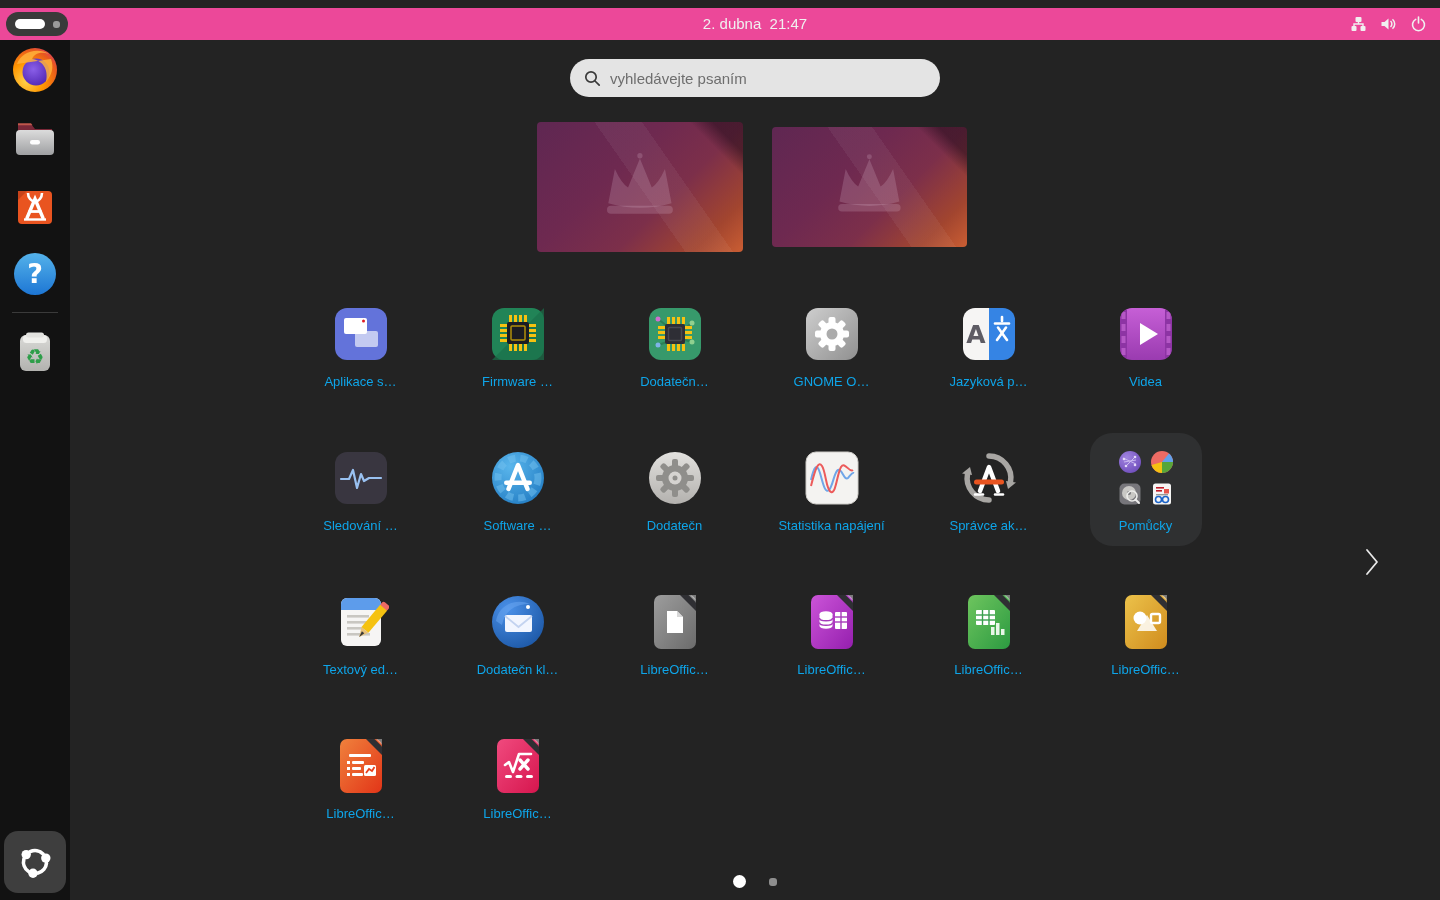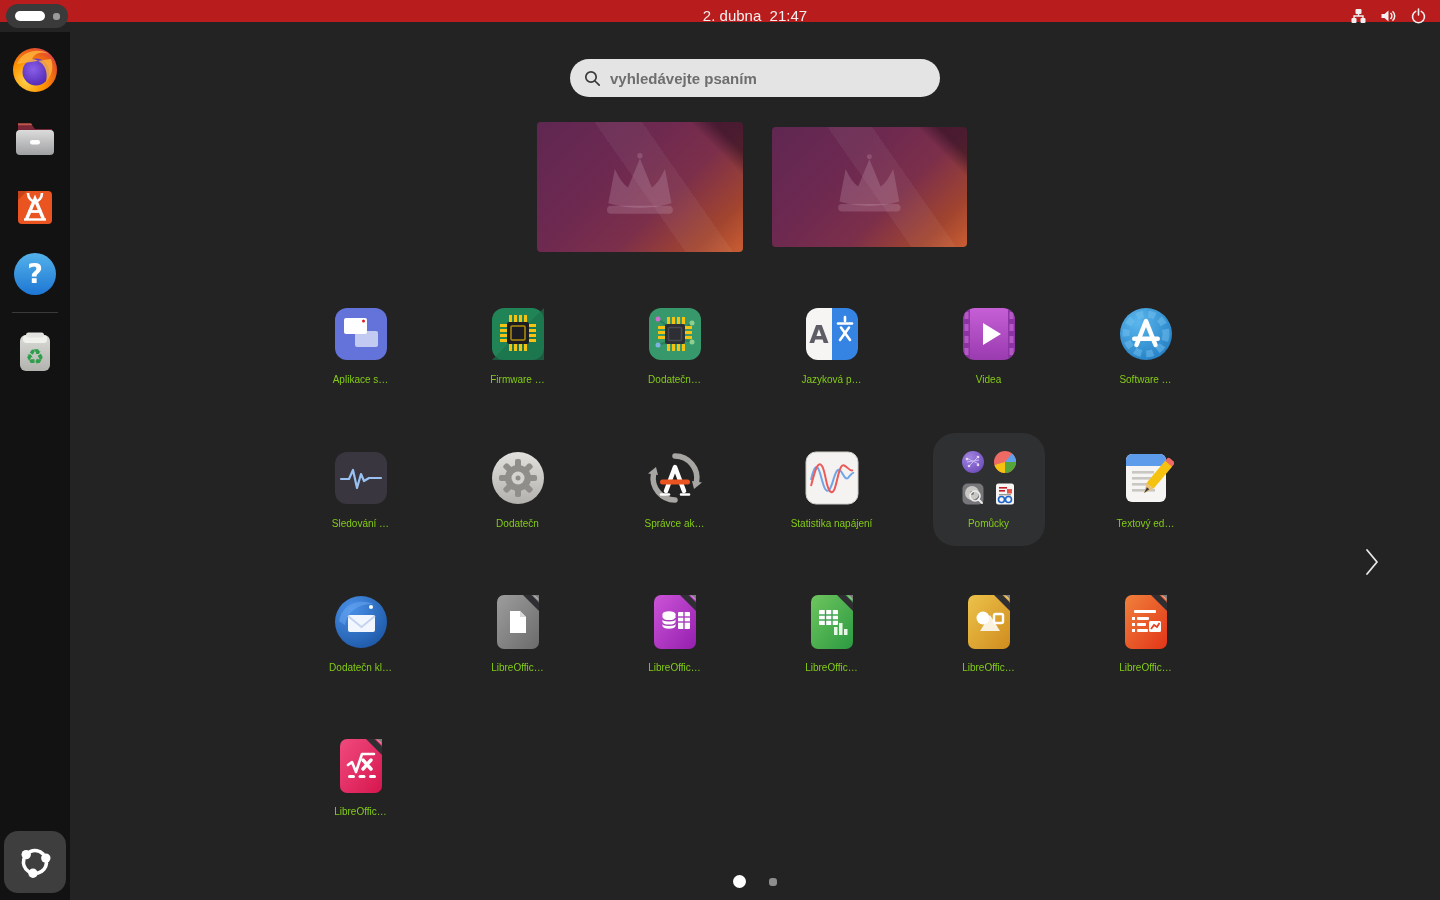--- a/index.html
+++ b/index.html
@@ -1,50 +1,50 @@
 <!DOCTYPE html>
 <html><head>
 <meta charset="utf-8">
 <style>
   * { margin:0; padding:0; box-sizing:border-box; }
   html,body { width:1440px; height:900px; overflow:hidden; background:#232323;
     font-family:"Liberation Sans", sans-serif; }
-  .topbar { position:absolute; left:0; top:0; width:1440px; height:22px; background:#b91c1c; z-index:30; }
+  .topbar { position:absolute; left:0; top:8px; width:1440px; height:32px; background:#ec4899; z-index:30; }
   .ws-pill { position:absolute; left:6px; top:4px; width:62px; height:24px; background:#3a3a3a;
     border-radius:13px; display:flex; align-items:center; }
   .ws-active { width:30px; height:10px; background:#ffffff; border-radius:5px; margin-left:9px; }
   .ws-dot { width:7px; height:7px; background:#9a9a9a; border-radius:3px; margin-left:8px; }
   .clock-wrap { position:absolute; left:70px; right:0; top:0; height:32px; text-align:center; }
   .clock { display:inline-block; margin-top:7px; color:#f0f0f0; font-size:15px; white-space:pre; }
   .status-icons { position:absolute; right:13px; top:8px; display:flex; gap:13px; align-items:center; }
   .dock { position:absolute; left:0; top:32px; width:70px; height:868px; background:#121212;
     display:flex; flex-direction:column; align-items:center; padding-top:14px; gap:20px; z-index:20; }
   .dock-sep { width:46px; height:1px; background:#3a3a3a; margin:-6px 0; }
   .dock-ic { width:48px; height:48px; }
   .show-apps { position:absolute; left:4px; bottom:7px; width:62px; height:62px; background:#3e3e3e;
     border-radius:14px; }
   .search-wrap { position:absolute; left:70px; right:0; top:59px; text-align:center; }
   .search { display:inline-flex; align-items:center; width:370px; height:38px; background:#e4e4e4;
     border-radius:19px; padding:0 14px; gap:9px; text-align:left; }
   .search input { border:none; outline:none; background:transparent; font-size:15px; color:#333;
-    font-family:"Liberation Sans", sans-serif; width:300px;font-weight:bold; }
+    font-family:"Liberation Sans", sans-serif; width:300px; }
   .search input::placeholder { color:#6e6e6e; }
   .thumb { position:absolute; border-radius:4px; overflow:hidden;
     background:linear-gradient(225deg, rgba(25,8,22,.5) 0 9%, rgba(25,8,22,0) 16%),
       linear-gradient(55deg, transparent 50%, rgba(255,255,255,.05) 50% 66%, transparent 66%),
       linear-gradient(135deg,#5f2752 0%,#6e2950 38%,#7c2f4a 62%,#a2452f 85%,#ca5e33 100%); }
   .thumb svg { position:absolute; left:18%; top:12%; width:64%; height:76%; }
   .thumb1 { left:537px; top:122px; width:206px; height:130px; }
   .thumb2 { left:772px; top:127px; width:195px; height:120px; }
   .grid { position:absolute; left:282px; top:306px; display:grid;
     grid-template-columns:repeat(6,157px); grid-auto-rows:144px; }
   .app { position:relative; display:flex; flex-direction:column; align-items:center; cursor:default; }
   .app .ic { width:56px; height:56px; flex:0 0 auto; }
-  .app .lbl { margin-top:12px; max-width:112px; text-align:center; font-size:10px; line-height:1.2;
-    color:#84cc16; }
+  .app .lbl { margin-top:12px; max-width:112px; text-align:center; font-size:13px; line-height:1.2;
+    color:#0ea5e9; }
   .folder::before { content:""; position:absolute; left:50%; top:-17px; transform:translateX(-50%);
     width:112px; height:113px; background:#2f3031; border-radius:22px; z-index:0; }
   .folder > * { position:relative; z-index:1; }
   .minis { width:56px; height:56px; display:grid; grid-template-columns:24px 24px; grid-auto-rows:24px;
     gap:8px; }
   .minis svg { width:24px; height:24px; }
   .chevron { position:absolute; left:1360px; top:546px; width:24px; height:32px; }
   .pager { position:absolute; left:70px; right:0; top:875px; display:flex; justify-content:center;
     align-items:center; gap:23px; }
   .dot-on { width:13px; height:13px; border-radius:50%; background:#ffffff; }
@@ -259,20 +259,40 @@
         <rect x="38" y="25" width="7" height="3"></rect>
           <rect x="38" y="30" width="7" height="3"></rect>
       </g>
       <rect x="18" y="18" width="20" height="20" rx="2" fill="#2e2e35"></rect>
       <rect x="21.5" y="21.5" width="13" height="13" rx="1" fill="none" stroke="#4a4a52" stroke-width="1.5"></rect>
     </svg>
     <div class="lbl">Dodatečn…</div>
   </div>
 
 
+  <div class="app">
+    <svg class="ic" viewBox="0 0 56 56">
+      <defs>
+          <linearGradient id="g5" x1="0" y1="0" x2="1" y2="1">
+        <stop offset="0%" stop-color="#cecece"></stop>
+            <stop offset="100%" stop-color="#909090"></stop>
+      </linearGradient>
+        </defs>
+      <rect x="2" y="2" width="52" height="52" rx="12" fill="url(#g5)"></rect>
+      <g fill="#ffffff">
+        <rect x="24.5" y="11" width="7" height="34" rx="2"></rect>
+        <rect x="24.5" y="11" width="7" height="34" rx="2" transform="rotate(45 28 28)"></rect>
+        <rect x="24.5" y="11" width="7" height="34" rx="2" transform="rotate(90 28 28)"></rect>
+        <rect x="24.5" y="11" width="7" height="34" rx="2" transform="rotate(135 28 28)"></rect>
+      </g>
+      <circle cx="28" cy="28" r="12" fill="#ffffff"></circle>
+      <circle cx="28" cy="28" r="5.5" fill="#ababab"></circle>
+    </svg>
+    <div class="lbl">GNOME O…</div>
+  </div>
 
   <div class="app">
     <svg class="ic" viewBox="0 0 56 56">
       <defs>
           <clipPath id="lsc">
             <rect x="2" y="2" width="52" height="52" rx="12"></rect>
           </clipPath>
         </defs>
       <g clip-path="url(#lsc)">
         <rect x="2" y="2" width="26" height="52" fill="#f6f5f4"></rect>
@@ -317,40 +337,40 @@
         </g>
       </g>
       <polygon points="22,17 40,28 22,39" fill="#ffffff"></polygon>
     </svg>
     <div class="lbl">Videa</div>
   </div>
 
 
   <div class="app">
     <svg class="ic" viewBox="0 0 56 56">
+      <rect x="2" y="2" width="52" height="52" rx="12" fill="#393640"></rect>
+      <polyline points="8,29 16,29 20,20 24,38 28,24 31,31 36,28 48,28" stroke="#99c1f1" stroke-width="2.2" fill="none" stroke-linejoin="round" stroke-linecap="round"></polyline>
+    </svg>
+    <div class="lbl">Sledování …</div>
+  </div>
+
+  <div class="app">
+    <svg class="ic" viewBox="0 0 56 56">
       <defs>
           <radialGradient id="swg" cx="35%" cy="28%" r="90%">
         <stop offset="0%" stop-color="#5ab6ec"></stop>
             <stop offset="100%" stop-color="#1e78c0"></stop>
       </radialGradient>
         </defs>
       <circle cx="28" cy="28" r="26" fill="url(#swg)"></circle>
       <circle cx="28" cy="28" r="20" fill="none" stroke="#74c2f0" stroke-width="7" stroke-dasharray="7 5" opacity=".5"></circle>
       <path d="M18.5,39 L28,15 L37.5,39" stroke="#ffffff" stroke-width="4.5" fill="none" stroke-linecap="round" stroke-linejoin="round"></path>
       <rect x="14" y="30.5" width="28" height="4.5" rx="2.2" fill="#ffffff"></rect>
     </svg>
     <div class="lbl">Software …</div>
-  </div>
-
-  <div class="app">
-    <svg class="ic" viewBox="0 0 56 56">
-      <rect x="2" y="2" width="52" height="52" rx="12" fill="#393640"></rect>
-      <polyline points="8,29 16,29 20,20 24,38 28,24 31,31 36,28 48,28" stroke="#99c1f1" stroke-width="2.2" fill="none" stroke-linejoin="round" stroke-linecap="round"></polyline>
-    </svg>
-    <div class="lbl">Sledování …</div>
   </div>
 
   <div class="app">
     <svg class="ic" viewBox="0 0 56 56">
       <defs>
           <linearGradient id="stg" x1="0" y1="0" x2="0" y2="1">
         <stop offset="0%" stop-color="#e2e1de"></stop>
             <stop offset="100%" stop-color="#b3b1ae"></stop>
       </linearGradient>
         </defs>
@@ -363,43 +383,43 @@
       </g>
       <circle cx="28" cy="28" r="13" fill="#8f8e8b"></circle>
       <circle cx="28" cy="28" r="6.5" fill="#d5d3d0"></circle>
       <circle cx="28" cy="28" r="2.5" fill="#8f8e8b"></circle>
     </svg>
     <div class="lbl">Dodatečn</div>
   </div>
 
   <div class="app">
     <svg class="ic" viewBox="0 0 56 56">
+      <rect x="2" y="2" width="52" height="52" rx="10" fill="#f4f3f1" stroke="#cfcdc9"></rect>
+      <path d="M7,30 C10,16 13,13 16,23 C19,33 21,44 25,40 C29,36 30,22 34,20 C38,18 40,31 44,28 C46,26 48,22 50,23" stroke="#70a6e8" stroke-width="2" fill="none"></path>
+      <path d="M7,36 C11,20 14,10 18,16 C22,22 22,40 27,42 C32,44 33,24 37,17 C41,11 45,23 49,20" stroke="#ec5b5b" stroke-width="2" fill="none"></path>
+    </svg>
+    <div class="lbl">Statistika napájení</div>
+  </div>
+
+  <div class="app">
+    <svg class="ic" viewBox="0 0 56 56">
       <g stroke="#a8a6a3" stroke-width="5.5" fill="none" stroke-linecap="round">
         <path d="M28,6 A22,22 0 0 1 49.5,32"></path>
         <path d="M28,50 A22,22 0 0 1 6.5,24"></path>
       </g>
       <polygon points="45,31 55,32.5 47,39" fill="#a8a6a3"></polygon>
       <polygon points="11,25 1,23.5 9,17" fill="#a8a6a3"></polygon>
       <path d="M19,41 L28,17 L37,41" stroke="#ffffff" stroke-width="4.5" fill="none" stroke-linecap="round" stroke-linejoin="round"></path>
       <g stroke="#ffffff" stroke-width="2.5" stroke-linecap="round">
         <line x1="14" y1="44.5" x2="22" y2="44.5"></line>
           <line x1="34" y1="44.5" x2="42" y2="44.5"></line>
       </g>
       <rect x="13" y="29.5" width="30" height="5" rx="2.5" fill="#e95420"></rect>
     </svg>
     <div class="lbl">Správce ak…</div>
-  </div>
-
-  <div class="app">
-    <svg class="ic" viewBox="0 0 56 56">
-      <rect x="2" y="2" width="52" height="52" rx="10" fill="#f4f3f1" stroke="#cfcdc9"></rect>
-      <path d="M7,30 C10,16 13,13 16,23 C19,33 21,44 25,40 C29,36 30,22 34,20 C38,18 40,31 44,28 C46,26 48,22 50,23" stroke="#70a6e8" stroke-width="2" fill="none"></path>
-      <path d="M7,36 C11,20 14,10 18,16 C22,22 22,40 27,42 C32,44 33,24 37,17 C41,11 45,23 49,20" stroke="#ec5b5b" stroke-width="2" fill="none"></path>
-    </svg>
-    <div class="lbl">Statistika napájení</div>
   </div>
 
 
   <div class="app folder">
     <div class="minis">
       <svg viewBox="0 0 24 24">
         <defs>
             <radialGradient id="sphg" cx="35%" cy="30%" r="85%">
           <stop offset="0%" stop-color="#a184e0"></stop>
               <stop offset="100%" stop-color="#6a48b8"></stop>

